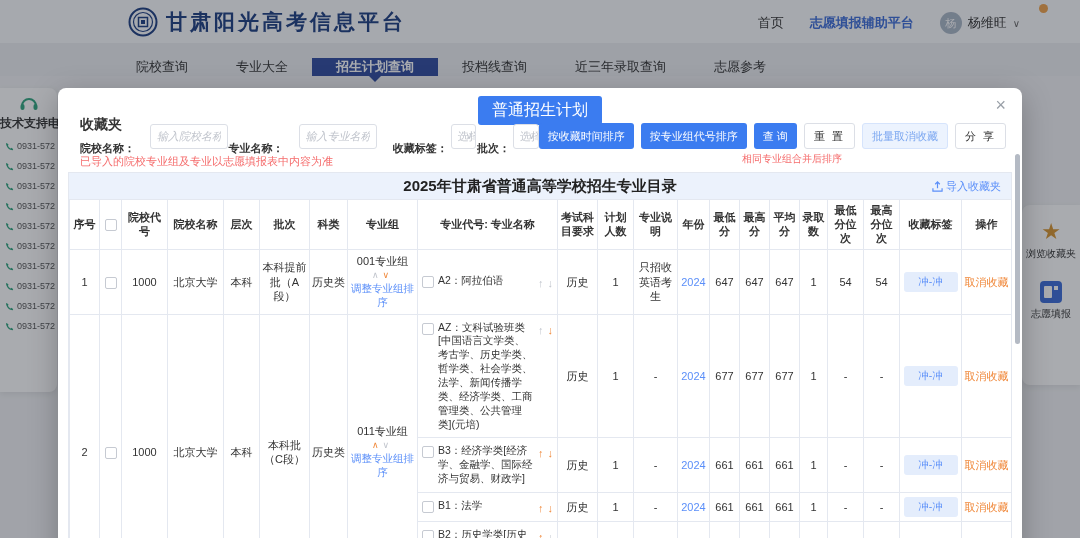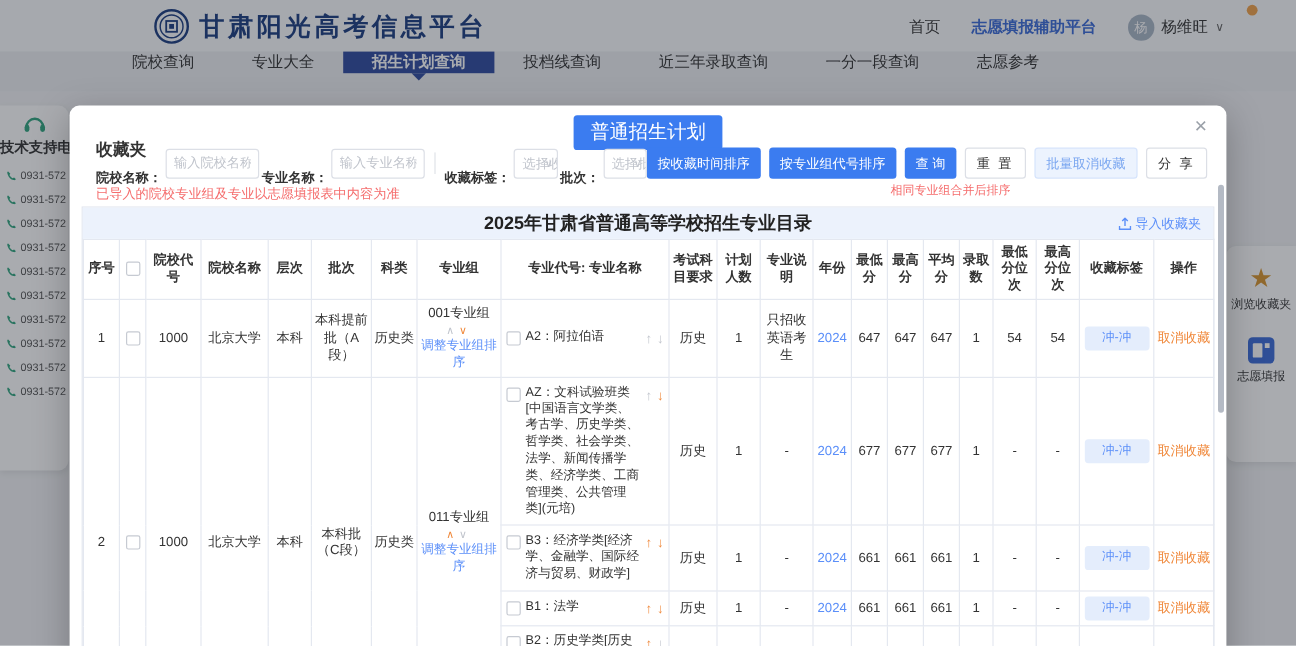--- a/index.html
+++ b/index.html
@@ -16,21 +16,21 @@
   .home-link { color:#333; cursor:pointer; }
   .assist-link { color:#3a6bd8; font-weight:bold; cursor:pointer; }
   .userbox { display:flex; align-items:center; gap:6px; color:#333; cursor:pointer; }
   .avatar { width:22px; height:22px; border-radius:50%; background:#a9b6c6; color:#fff; font-size:11px;
     display:flex; align-items:center; justify-content:center; }
   .chev { font-size:10px; color:#666; }
   .notif-dot { position:absolute; right:32px; top:4px; width:9px; height:9px; border-radius:50%; background:#f0a24a; }
 
   
   .navbar { position:absolute; left:0; top:43px; width:1080px; height:33px; background:#edeff2;
-    display:flex; align-items:flex-start; padding-left:86px; }
+    display:flex; align-items:flex-end; padding-left:112px; }
   .nav-tab { display:flex; align-items:center; padding:0 24px; font-size:13px; color:#333; cursor:pointer; position:relative; }
   .nav-tab.active { background:#2e4a9e; color:#fff; font-weight:bold; }
   .nav-tab.active:after { content:""; position:absolute; left:50%; bottom:-6px; margin-left:-6px;
     border:6px solid transparent; border-top-color:#2e4a9e; border-bottom:none; }
 
   
   .plan-filter { position:absolute; left:0; top:76px; width:1080px; height:22px; background:#fff;
     display:flex; align-items:center; gap:20px; padding-left:197px; font-size:11px; color:#666; }
   .plan-filter .lbl { color:#333; font-weight:bold; letter-spacing:2px; }
   .plan-filter .opt { cursor:pointer; }
@@ -71,21 +71,21 @@
   
   .modal { position:absolute; left:58px; top:88px; width:964px; background:#fff; border-radius:8px;
     box-shadow:0 8px 30px rgba(0,0,0,.25); padding-bottom:14px; }
   .m-title { position:absolute; left:22px; top:12px; font-size:14px; font-weight:bold; color:#333;margin-top:16px; }
   .m-badge { position:absolute; left:50%; transform:translateX(-50%); top:8px; background:#3b7cf0; color:#fff;
     font-size:16px; padding:4px 14px; border-radius:3px; cursor:pointer; }
   .m-close { position:absolute; right:16px; top:8px; font-size:18px; color:#9aa0a8; cursor:pointer; line-height:18px; }
 
   .f-row { position:absolute; left:22px; right:16px; top:34px; height:28px; display:flex; align-items:center; font-size:11px; }
   .f-lbl { font-weight:bold; color:#333; white-space:nowrap;margin-top:25px; }
-  .f-inp { width:78px; height:25px; border:1px solid #dcdfe6; border-radius:3px; padding:0 6px; font-size:11px; color:#333; margin-left:3px; }
+  .f-inp { width:78px; height:25px; border:1px solid #dcdfe6; border-radius:3px; padding:0 6px; font-size:11px; color:#333; margin-left:15px;font-style:italic; }
   .f-inp::placeholder { color:#c0c4cc; }
   .f-sel { width:86px; height:25px; border:1px solid #dcdfe6; border-radius:3px; padding:0 14px 0 6px; font-size:11px;
     color:#c0c4cc; margin-left:3px; position:relative; display:flex; align-items:center; cursor:pointer; white-space:nowrap; overflow:hidden; }
   .f-sel .sarr { position:absolute; right:3px; font-size:9px; color:#c0c4cc; }
   .f-div { width:1px; height:18px; background:#e0e3e8; margin:0 8px; }
   .gap { width:10px; }
   .btns { margin-left:auto; display:flex; align-items:center; gap:7px; }
   .btn { height:26px; display:flex; align-items:center; padding:0 9px; font-size:11px; border-radius:3px; cursor:pointer; white-space:nowrap; }
   .btn.blue { background:#3b7cf0; color:#fff; }
   .btn.plain { background:#fff; color:#333; border:1px solid #dcdfe6; letter-spacing:2px; }
@@ -143,21 +143,20 @@
       </span>
     </div>
   </div>
 
   <div class="navbar">
     <div class="nav-tab">院校查询</div>
     <div class="nav-tab">专业大全</div>
     <div class="nav-tab active">招生计划查询</div>
     <div class="nav-tab">投档线查询</div>
     <div class="nav-tab">近三年录取查询</div>
-    <div class="nav-tab">一分一段查询</div>
     <div class="nav-tab">志愿参考</div>
   </div>
 
 
   <div class="support">
     <svg class="hs" width="20" height="18" viewBox="0 0 20 18">
       <path d="M3 12 a7 7 0 0 1 14 0" fill="none" stroke="#2fa57e" stroke-width="2"></path>
       <rect x="1.5" y="10" width="4" height="6" rx="2" fill="#2fa57e"></rect>
       <rect x="14.5" y="10" width="4" height="6" rx="2" fill="#2fa57e"></rect>
     </svg>

